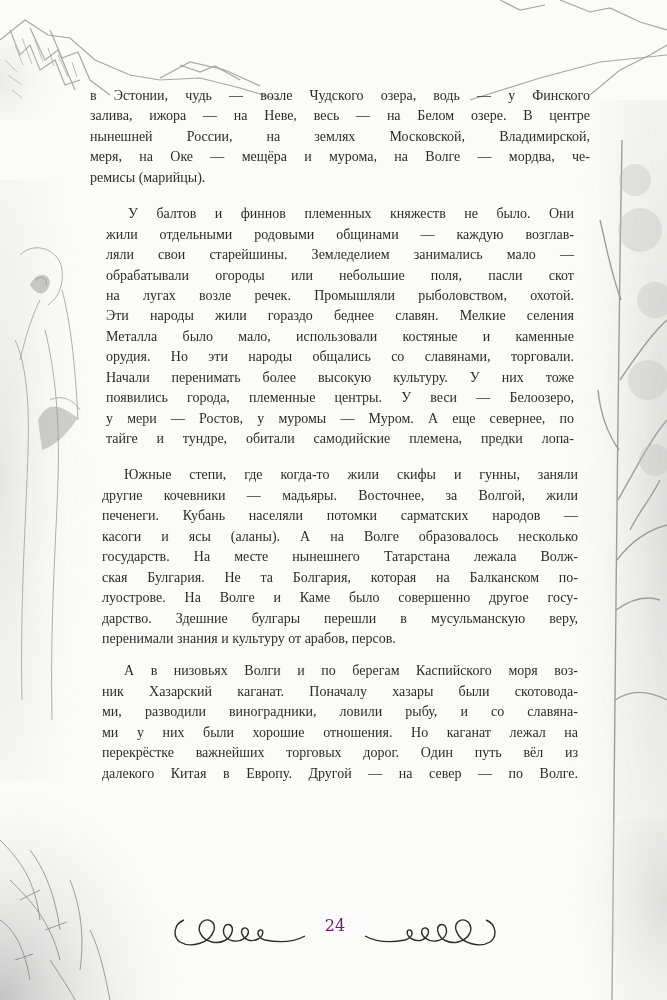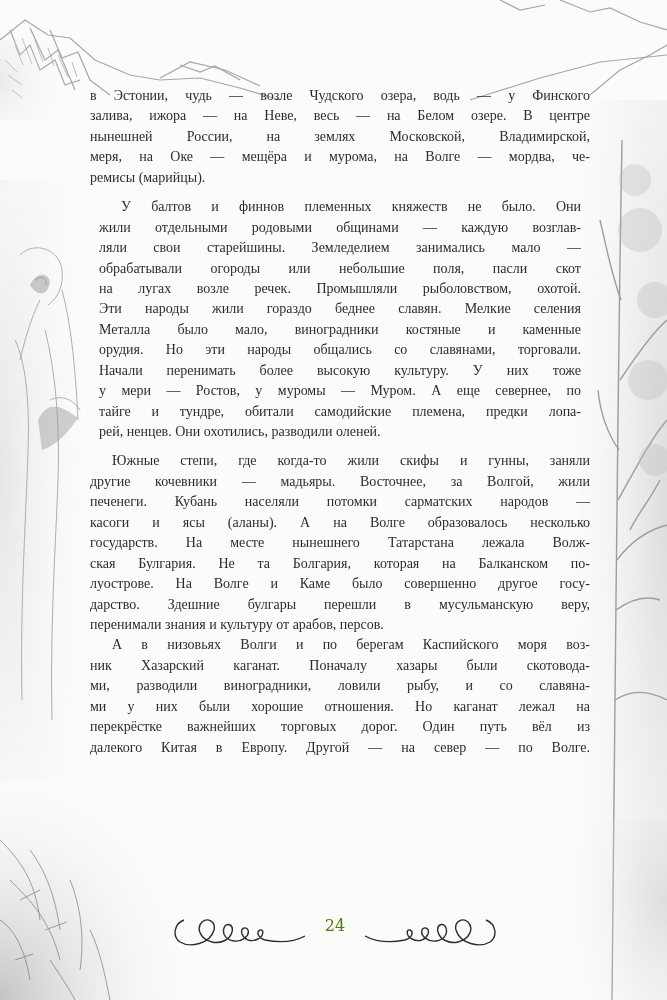--- a/index.html
+++ b/index.html
@@ -21,21 +21,21 @@
       height: 20.45px;
     }
     .line.last { text-align-last: left; }
     .line.indent { text-indent: 22px; }
     .footer {
       position: absolute; left: 170px; top: 908px; width: 330px; height: 50px;
       z-index: 2;
     }
     .page-number {
       position: absolute; left: 150px; top: 8px; width: 30px; text-align: center;
-      font-size: 16px; color: #4d7c0f;
+      font-size: 16px; color: #701a75;
       font-family: "DejaVu Serif", serif;
     }
     .flourish { position: absolute; top: 6px; }
   </style>
 </head>
 <body>
 
 <svg class="bg" width="667" height="1000" viewBox="0 0 667 1000">
   <defs>
     <radialGradient id="fadeL" cx="0" cy="0.5" r="1">
@@ -125,46 +125,46 @@
 </svg>
 
 <main class="page-text">
   <p style="margin:0">
     <span class="line">в Эстонии, чудь — возле Чудского озера, водь — у Финского</span>
     <span class="line">залива, ижора — на Неве, весь — на Белом озере. В центре</span>
     <span class="line">нынешней России, на землях Московской, Владимирской,</span>
     <span class="line">меря, на Оке — мещёра и мурома, на Волге — мордва, че-</span>
     <span class="line last">ремисы (марийцы).</span>
   </p>
-  <p style="margin:9px">
+  <p style="margin:16px">
     <span class="line indent">У балтов и финнов племенных княжеств не было. Они</span>
     <span class="line">жили отдельными родовыми общинами — каждую возглав-</span>
     <span class="line">ляли свои старейшины.  Земледелием занимались мало —</span>
     <span class="line">обрабатывали огороды или небольшие поля, пасли скот</span>
     <span class="line">на лугах возле речек. Промышляли рыболовством, охотой.</span>
     <span class="line">Эти народы жили гораздо беднее славян. Мелкие селения</span>
-    <span class="line">Металла было мало, виноградники костяные и каменные</span>
+    <span class="line">Металла было мало, использовали костяные и каменные</span>
     <span class="line">орудия. Но эти народы общались со славянами, торговали.</span>
     <span class="line">Начали перенимать более высокую культуру. У них тоже</span>
+    <span class="line">появились города, племенные центры. У веси — Белоозеро,</span>
     <span class="line">у мери — Ростов, у муромы — Муром. А еще севернее, по</span>
     <span class="line">тайге и тундре, обитали самодийские племена, предки лопа-</span>
-    <span class="line last">рей, ненцев. Они охотились, разводили оленей.</span>
   </p>
-  <p style="margin:0">
+  <p style="margin:12px">
     <span class="line indent">Южные степи, где когда-то жили скифы и гунны, заняли</span>
     <span class="line">другие кочевники — мадьяры. Восточнее, за Волгой, жили</span>
     <span class="line">печенеги. Кубань населяли потомки сарматских народов —</span>
     <span class="line">касоги и ясы (аланы). А на Волге образовалось несколько</span>
     <span class="line">государств. На месте нынешнего Татарстана лежала Волж-</span>
     <span class="line">ская Булгария. Не та Болгария, которая на Балканском по-</span>
     <span class="line">луострове. На Волге и Каме было совершенно другое госу-</span>
     <span class="line">дарство. Здешние булгары перешли в мусульманскую веру,</span>
     <span class="line last">перенимали знания и культуру от арабов, персов.</span>
   </p>
-  <p style="margin:0">
+  <p style="margin:12px">
     <span class="line indent">А в низовьях Волги и по берегам Каспийского моря воз-</span>
     <span class="line">ник Хазарский каганат. Поначалу хазары были скотовода-</span>
     <span class="line">ми, разводили виноградники, ловили рыбу, и со славяна-</span>
     <span class="line">ми у них были хорошие отношения. Но каганат лежал на</span>
     <span class="line">перекрёстке важнейших торговых дорог. Один путь вёл из</span>
     <span class="line">далекого Китая в Европу. Другой — на север — по Волге.</span>
   </p>
 </main>
 
 <footer class="footer">

